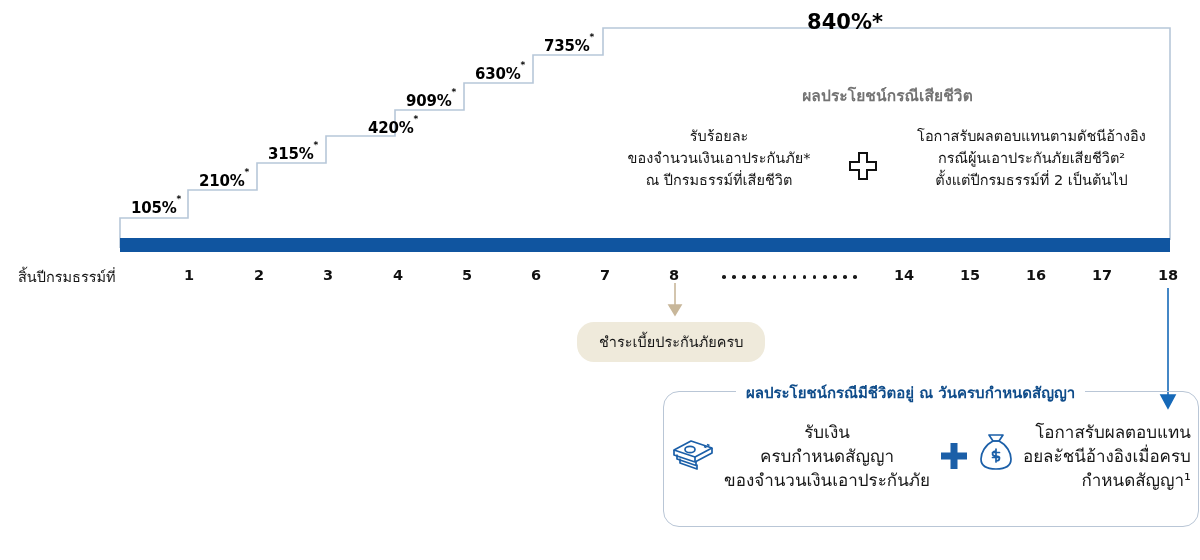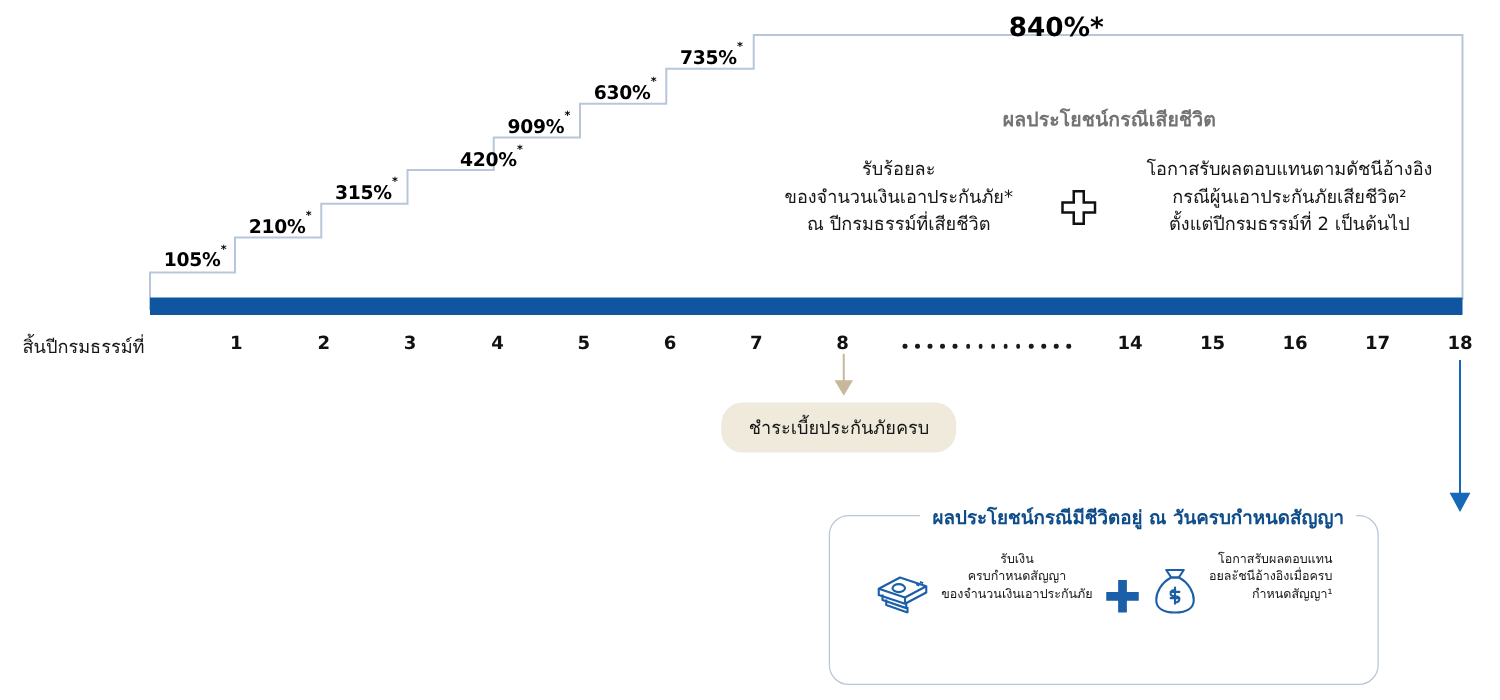--- a/index.html
+++ b/index.html
@@ -69,35 +69,35 @@
   
   #premium-pill{
     position:absolute;left:577px;top:322px;
     padding:8px 22px 9px;border-radius:17px;
     background:#efeadb;
     font-size:14.5px;color:#161616;white-space:nowrap;
   }
 
   
   #maturity-panel{
-    position:absolute;left:663px;top:412px;width:440px;height:136px;
+    position:absolute;left:663px;top:391px;width:536px;height:136px;
     box-sizing:border-box;
     border:1.4px solid #b9c6d6;border-radius:16px;
   }
   #maturity-title{
     position:absolute;left:72px;top:-11px;
     background:#ffffff;padding:0 10px;
     font-size:15px;font-weight:700;color:#0f4c8a;white-space:nowrap;
   }
   #maturity-body{
     position:absolute;left:0;top:28px;width:100%;
     display:flex;align-items:flex-start;justify-content:center;gap:10px;
   }
   .mat-item{display:flex;align-items:flex-start;gap:9px;}
-  .mat-text{font-size:10px;line-height:1.42;color:#161616;}
+  .mat-text{font-size:17px;line-height:1.42;color:#161616;}
   #mat-left .mat-text{text-align:center;}
   #mat-right .mat-text{text-align:right;}
   #cross-solid{flex:0 0 auto;margin-top:22px;}
   .mat-icon{flex:0 0 auto;margin-top:12px;}
 </style>
 </head>
 <body>
 
 <div id="stage">
 

